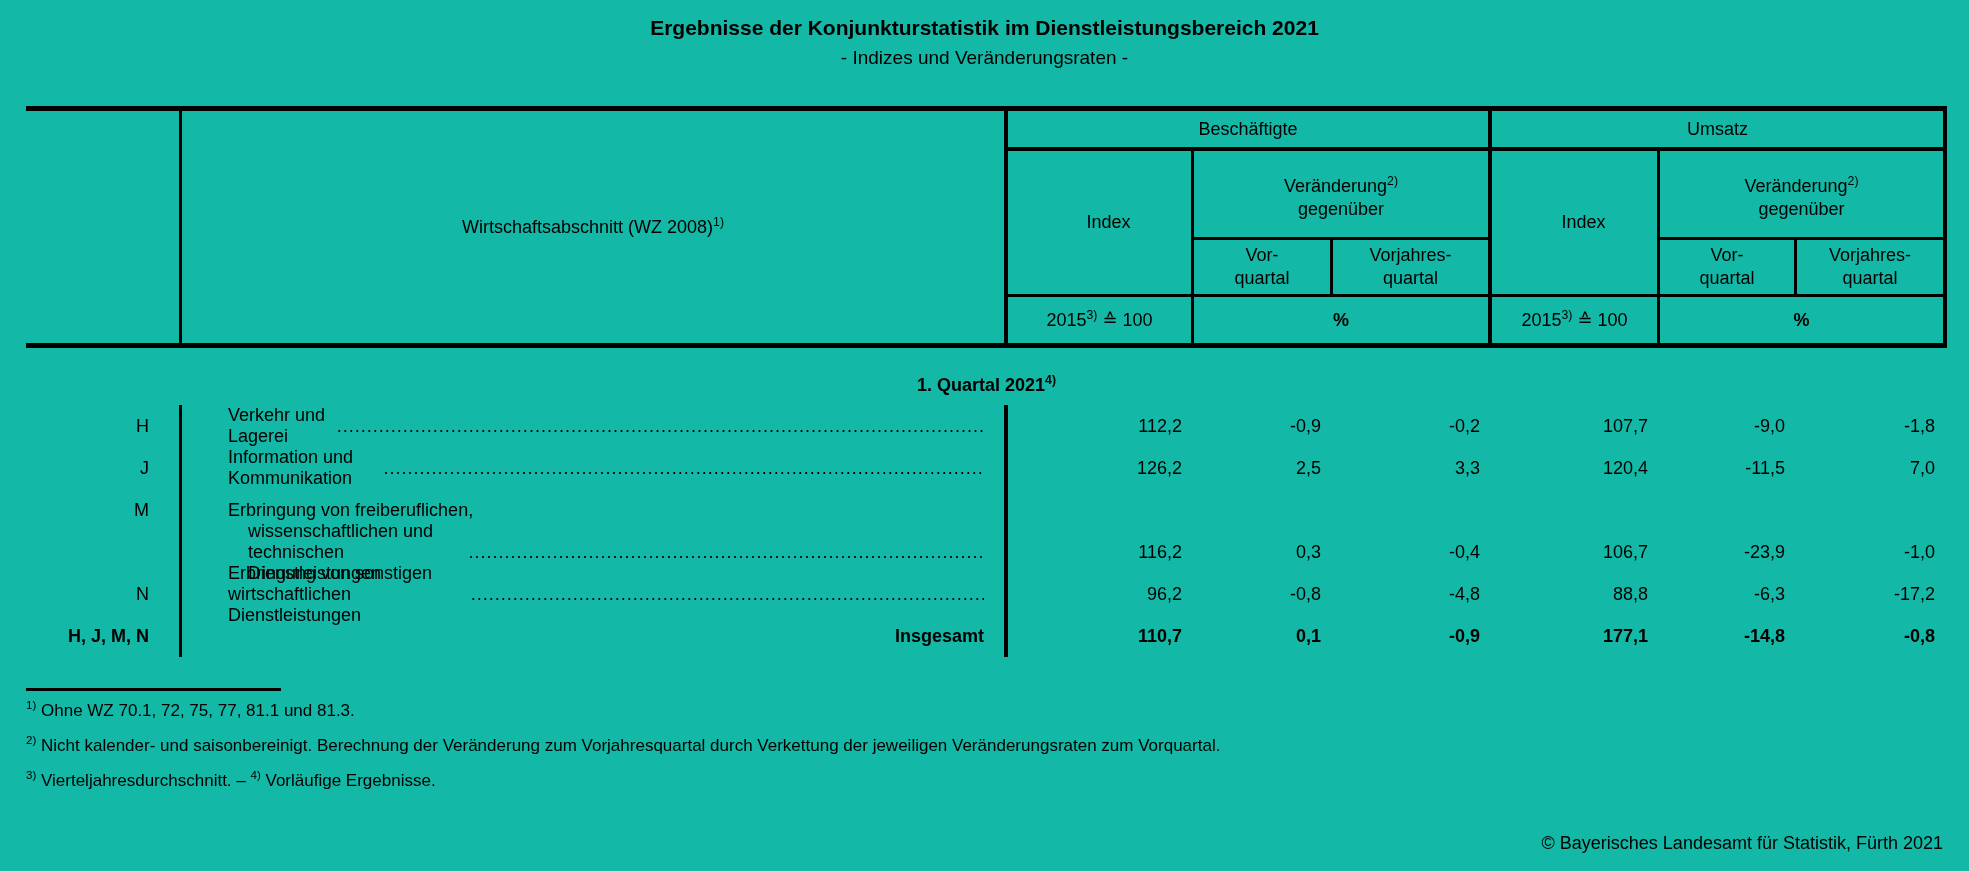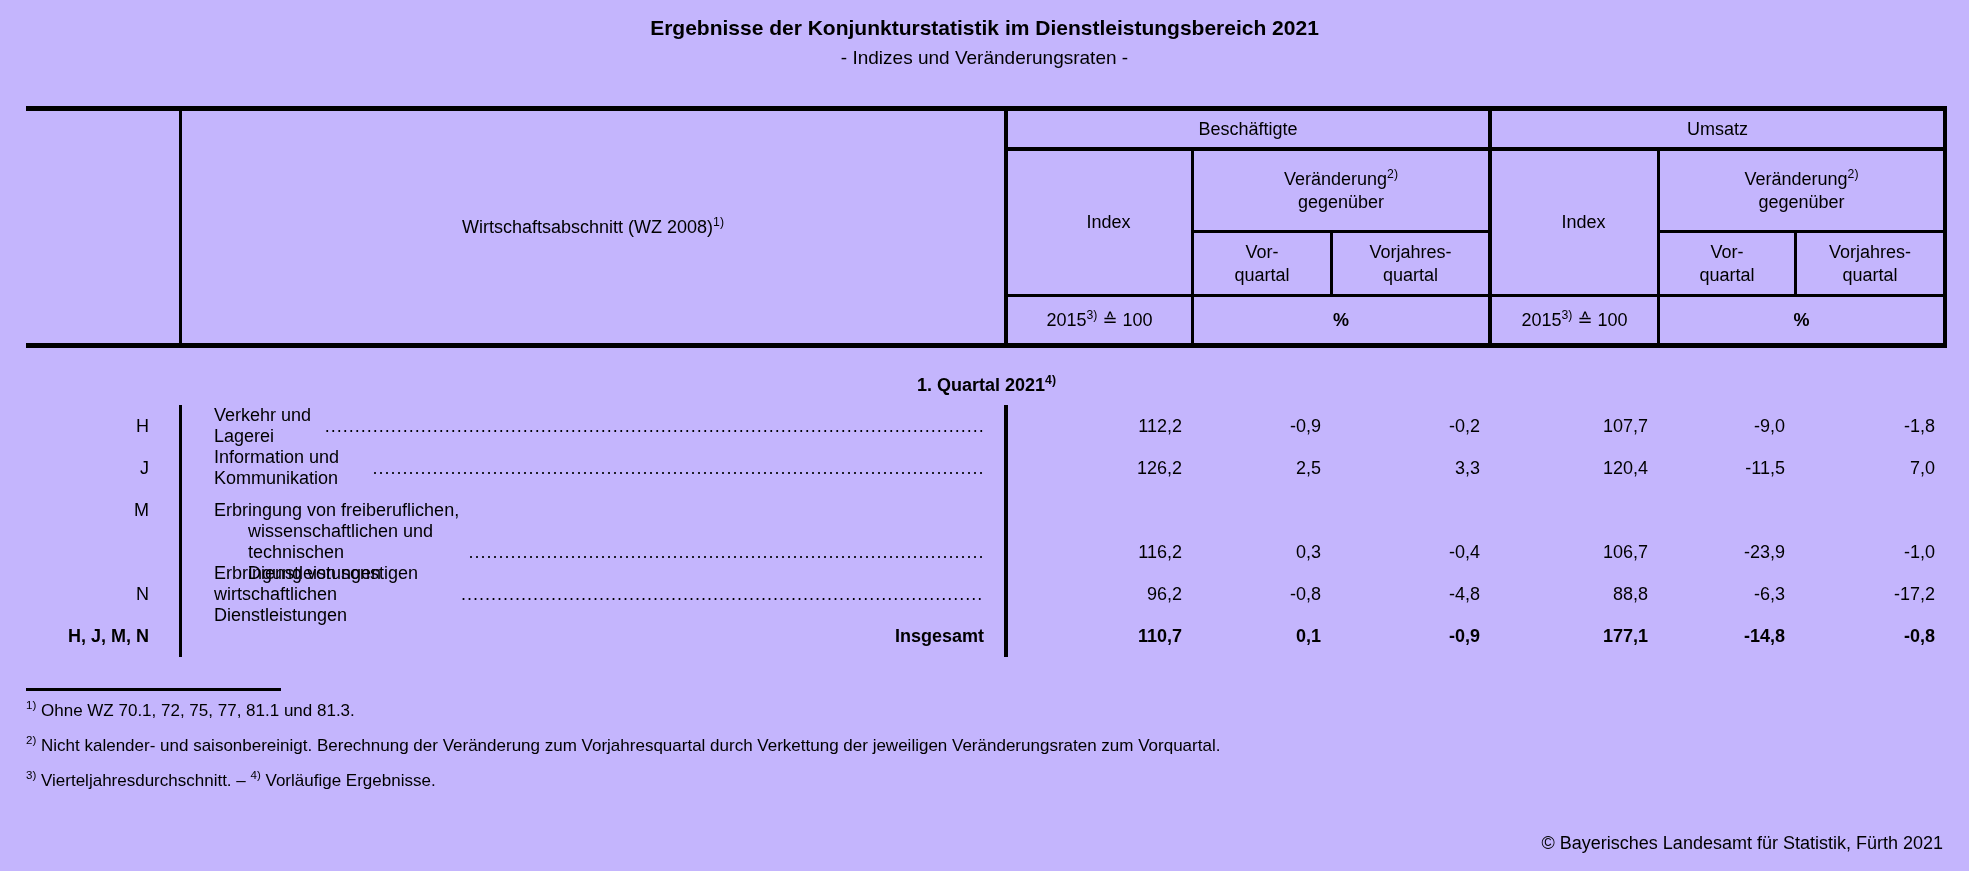--- a/index.html
+++ b/index.html
@@ -1,20 +1,20 @@
 <!DOCTYPE html>
 <html><head>
 <meta charset="utf-8">
 <style>
   html,body{margin:0;padding:0;background:#ffffff;}
   .page{
     position:relative;
     width:1969px;
     height:871px;
-    background:#c4b5fd;
+    background:#14b8a6;
     color:#000;
     font-family:"Liberation Sans","DejaVu Sans",sans-serif;
     overflow:hidden;
   }
   sup{font-size:68%;line-height:0;vertical-align:super;}
 
   
   .titles{position:absolute;left:0;top:0;width:100%;text-align:center;}
   .title1{margin-top:16px;font-size:21px;font-weight:bold;}
   .title2{margin-top:7px;font-size:19px;font-weight:normal;}
@@ -29,41 +29,41 @@
   .hgroup-b{width:484px;border-right:4px solid #000;}
   .hgroup-u{width:455px;border-right:4px solid #000;}
   .hg-title{height:40px;border-bottom:4px solid #000;box-sizing:border-box;
             display:flex;align-items:center;justify-content:center;}
   .hg-mid{flex:1;display:flex;}
   .hg-index{border-right:3px solid #000;box-sizing:border-box;
             display:flex;align-items:center;justify-content:center;padding-left:18px;}
   .w-ib{width:186px;} .w-iu{width:168px;}
   .hg-right{flex:1;display:flex;flex-direction:column;}
   .hg-ver{height:82px;border-bottom:3px solid #000;box-sizing:border-box;
-          display:flex;flex-direction:column;align-items:center;justify-content:center;line-height:23px;}
+          display:flex;flex-direction:column;align-items:center;justify-content:center;line-height:23px;margin-top:7px;}
   .hg-sub{flex:1;display:flex;}
   .hg-vor{border-right:3px solid #000;box-sizing:border-box;
           display:flex;flex-direction:column;align-items:center;justify-content:center;line-height:23px;}
   .w-vb{width:139px;} .w-vu{width:137px;}
   .hg-vorj{flex:1;display:flex;flex-direction:column;align-items:center;justify-content:center;line-height:23px;}
   .hg-units{height:49px;border-top:3px solid #000;box-sizing:border-box;display:flex;}
   .hu-index{border-right:3px solid #000;box-sizing:border-box;
             display:flex;align-items:center;justify-content:center;}
   .hu-pct{flex:1;display:flex;align-items:center;justify-content:center;font-weight:bold;}
 
   
   .section{margin-top:27px;text-align:center;font-weight:bold;font-size:18px;}
 
   
   .tbody{margin-top:9px;}
   .trow{display:flex;height:42px;}
   .t-letter{width:156px;border-right:3px solid #000;box-sizing:border-box;
             display:flex;align-items:center;justify-content:flex-end;padding-right:30px;}
   .t-desc{width:826px;border-right:4px solid #000;box-sizing:border-box;
-          display:flex;align-items:center;padding:0 20px 0 32px;}
+          display:flex;align-items:center;padding:0 20px 0 46px;}
   .t-desc.indent{padding-left:66px;}
   .t-desc.right{justify-content:flex-end;}
   .leader{flex:1 1 auto;overflow:hidden;white-space:nowrap;margin-left:6px;letter-spacing:1px;}
   .leader::after{content:"..........................................................................................................................................................................";}
   .t-val{box-sizing:border-box;display:flex;align-items:center;justify-content:flex-end;padding-right:12px;}
   .v-ib{width:186px;} .v-vb{width:139px;} .v-jb{width:159px;}
   .v-iu{width:168px;} .v-vu{width:137px;} .v-ju{width:150px;}
   .trow.total{font-weight:bold;}
 
   

